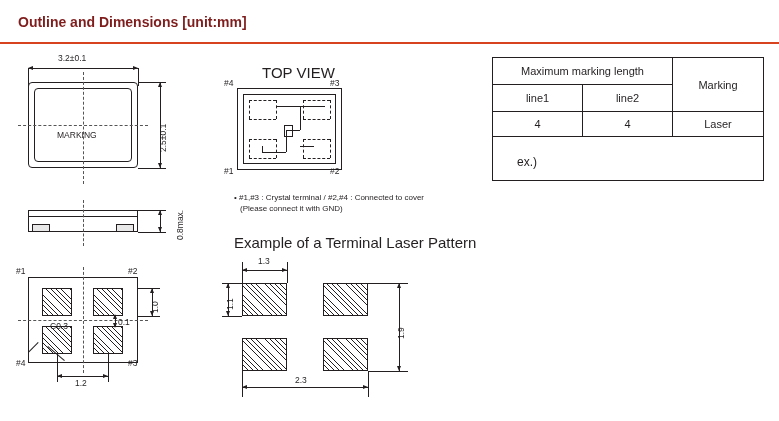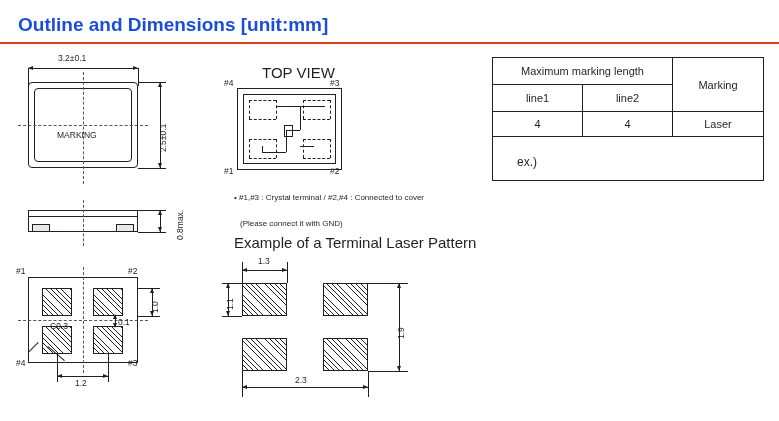--- a/index.html
+++ b/index.html
@@ -9,21 +9,21 @@
     font-family:"Liberation Sans", sans-serif;
     color:#231f20;
     position:relative;
     overflow:hidden;
   }
   .root{position:absolute;left:0;top:0;width:779px;height:421px;}
 
   
   #title{
     position:absolute;left:18px;top:14px;
-    font-size:19px;font-weight:bold;color:#1d4ed8;
+    font-size:14px;font-weight:bold;color:#7f1d1d;
     letter-spacing:0px;white-space:nowrap;
   }
   #title-rule{
     position:absolute;left:0px;top:42px;width:779px;height:2px;
     background:#d8431f;
   }
   .lbl{position:absolute;font-size:8.5px;color:#231f20;white-space:nowrap;}
   .vert{transform-origin:0 0;transform:rotate(-90deg);}
 
   
@@ -197,21 +197,21 @@
     <div class="hline" style="left:262px;top:152px;width:24px;"></div>
     <div class="vline" style="left:262px;top:146px;height:6px;"></div>
     <div class="hline" style="left:300px;top:146px;width:14px;"></div>
 
     <div class="lbl" style="left:224px;top:78px;">#4</div>
     <div class="lbl" style="left:330px;top:78px;">#3</div>
     <div class="lbl" style="left:224px;top:166px;">#1</div>
     <div class="lbl" style="left:330px;top:166px;">#2</div>
 
     <div class="note" style="left:234px;top:193px;">• #1,#3 : Crystal terminal / #2,#4 : Connected to cover</div>
-    <div class="note" style="left:240px;top:204px;margin-top:15px;">(Please connect it with GND)</div>
+    <div class="note" style="left:240px;top:204px;">(Please connect it with GND)</div>
   </div>
 
   <div>
     <div class="sect-title" style="left:234px;top:234px;">Example of a Terminal Laser Pattern</div>
 
     <div class="pad" style="left:242px;top:283px;width:45px;height:33px;"></div>
     <div class="pad" style="left:323px;top:283px;width:45px;height:33px;"></div>
     <div class="pad" style="left:242px;top:338px;width:45px;height:33px;"></div>
     <div class="pad" style="left:323px;top:338px;width:45px;height:33px;"></div>
 

